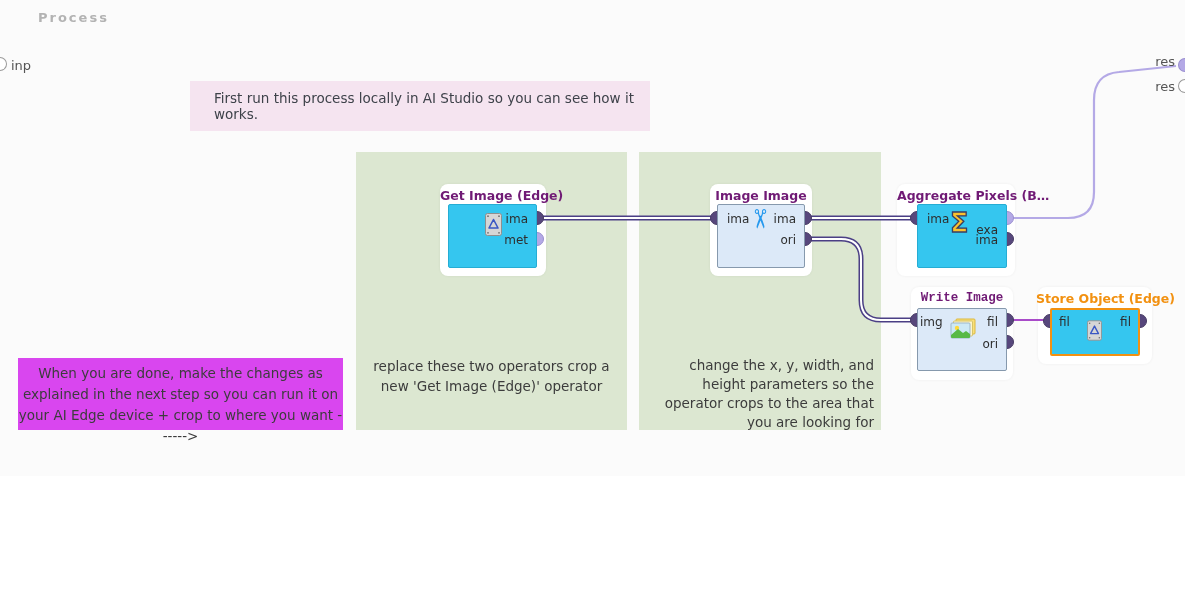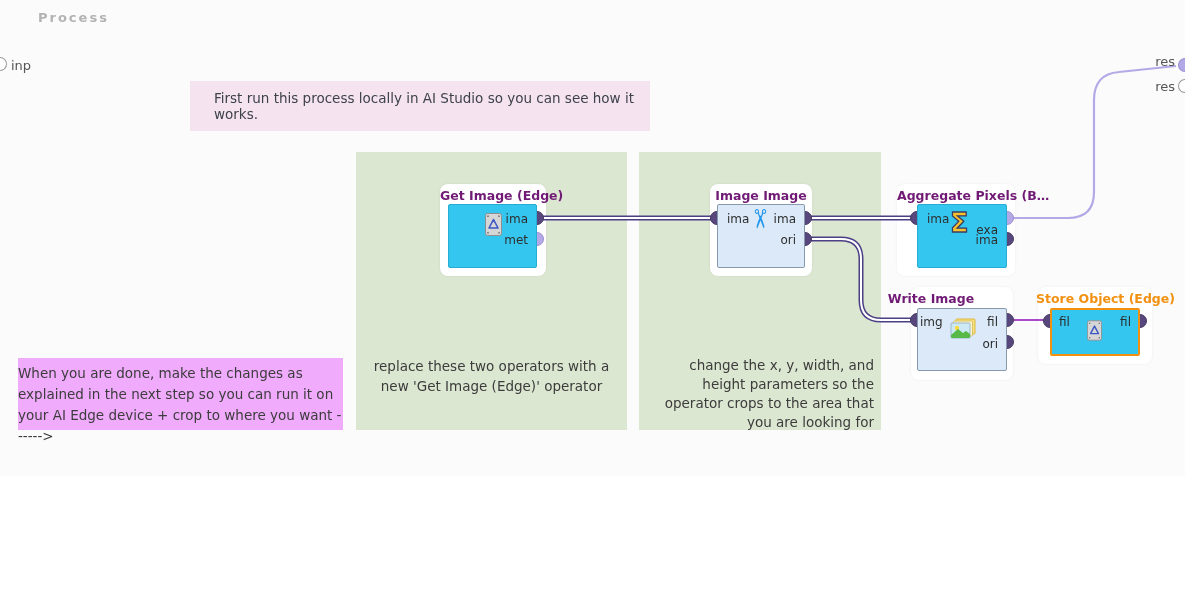--- a/index.html
+++ b/index.html
@@ -13,39 +13,39 @@
   
   .note{position:absolute;z-index:1;font-size:13.5px;color:#3c3c3c;}
   #yellow-note{left:253px;top:22px;width:319px;height:48px;background:#f4f08b;
     text-align:center;font-weight:bold;font-size:13px;color:#333;padding-top:9px;box-sizing:border-box;}
   #pink-note{left:190px;top:81px;width:460px;height:50px;background:#f5e4f0;
     padding:9px 16px 0 24px;box-sizing:border-box;color:#3e424a;}
   #panel-1{left:356px;top:152px;width:271px;height:278px;background:#dce7d1;}
   #panel-2{left:639px;top:152px;width:242px;height:278px;background:#dce7d1;}
   #panel-1-text{left:361px;top:356px;width:261px;text-align:center;line-height:20px;z-index:2;}
   #panel-2-text{left:646px;top:356px;width:228px;text-align:right;line-height:19px;z-index:2;}
-  #left-green-note{left:18px;top:358px;width:325px;height:72px;background:#f0abfc;
-    line-height:21px;padding-top:5px;box-sizing:border-box;}
+  #left-green-note{left:18px;top:358px;width:325px;height:72px;background:#d946ef;
+    text-align:center;line-height:21px;padding-top:5px;box-sizing:border-box;}
 
   
   .halo{position:absolute;background:#ffffff;border-radius:8px;z-index:4;
     box-shadow:0 0 3px rgba(0,0,0,0.06);}
   #get-halo{left:440px;top:184px;width:106px;height:92px;}
   #crop-halo{left:710px;top:184px;width:102px;height:92px;}
   #agg-halo{left:897px;top:184px;width:118px;height:92px;}
   #write-halo{left:911px;top:287px;width:102px;height:93px;}
   #store-halo{left:1038px;top:287px;width:114px;height:77px;}
 
   
   .op-title{position:absolute;font-size:12.5px;font-weight:bold;color:#701a75;
     text-align:center;z-index:6;white-space:nowrap;}
   #get-title{left:440px;top:188px;width:106px;}
   #crop-title{left:710px;top:188px;width:102px;}
   #agg-title{left:897px;top:188px;width:118px;}
-  #write-title{left:880px;top:291px;width:102px;}
+  #write-title{left:911px;top:291px;width:102px;font-family:Liberation Mono, monospace;}
   #store-title{left:1036px;top:291px;width:118px;color:#f29111;}
 
   
   .op-box{position:absolute;z-index:6;border-radius:2px;box-sizing:border-box;}
   .cyan{background:#35c6ef;border:1px solid #25add4;}
   .lightblue{background:#dce9f8;border:1px solid #8699ad;}
   #get-box{left:448px;top:204px;width:89px;height:64px;}
   #crop-box{left:717px;top:204px;width:88px;height:64px;}
   #agg-box{left:917px;top:204px;width:90px;height:64px;}
   #write-box{left:917px;top:308px;width:90px;height:63px;}
@@ -92,21 +92,21 @@
 </head>
 <body>
 
 <div id="canvas">
 
   <div class="process-label">Process</div>
 
   <div class="note" id="pink-note">First run this process locally in AI Studio so you can see how it works.</div>
   <div class="note" id="panel-1"></div>
   <div class="note" id="panel-2"></div>
-  <div class="note" id="panel-1-text">replace these two operators with a new 'Get Image (Edge)' operator</div>
+  <div class="note" id="panel-1-text">replace these two operators crop a new 'Get Image (Edge)' operator</div>
   <div class="note" id="panel-2-text">change the x, y, width, and height parameters so the operator crops to the area that you are looking for</div>
   <div class="note" id="left-green-note">When you are done, make the changes as explained in the next step so you can run it on your AI Edge device + crop to where you want ------&gt;</div>
 
   <svg id="wires" width="1185" height="594">
 
     <g>
       <path d="M537,218 L717,218" stroke="#4b3f85" stroke-width="5" fill="none"></path>
       <path d="M537,218 L717,218" stroke="#ffffff" stroke-width="2" fill="none"></path>
     </g>
     <g>

